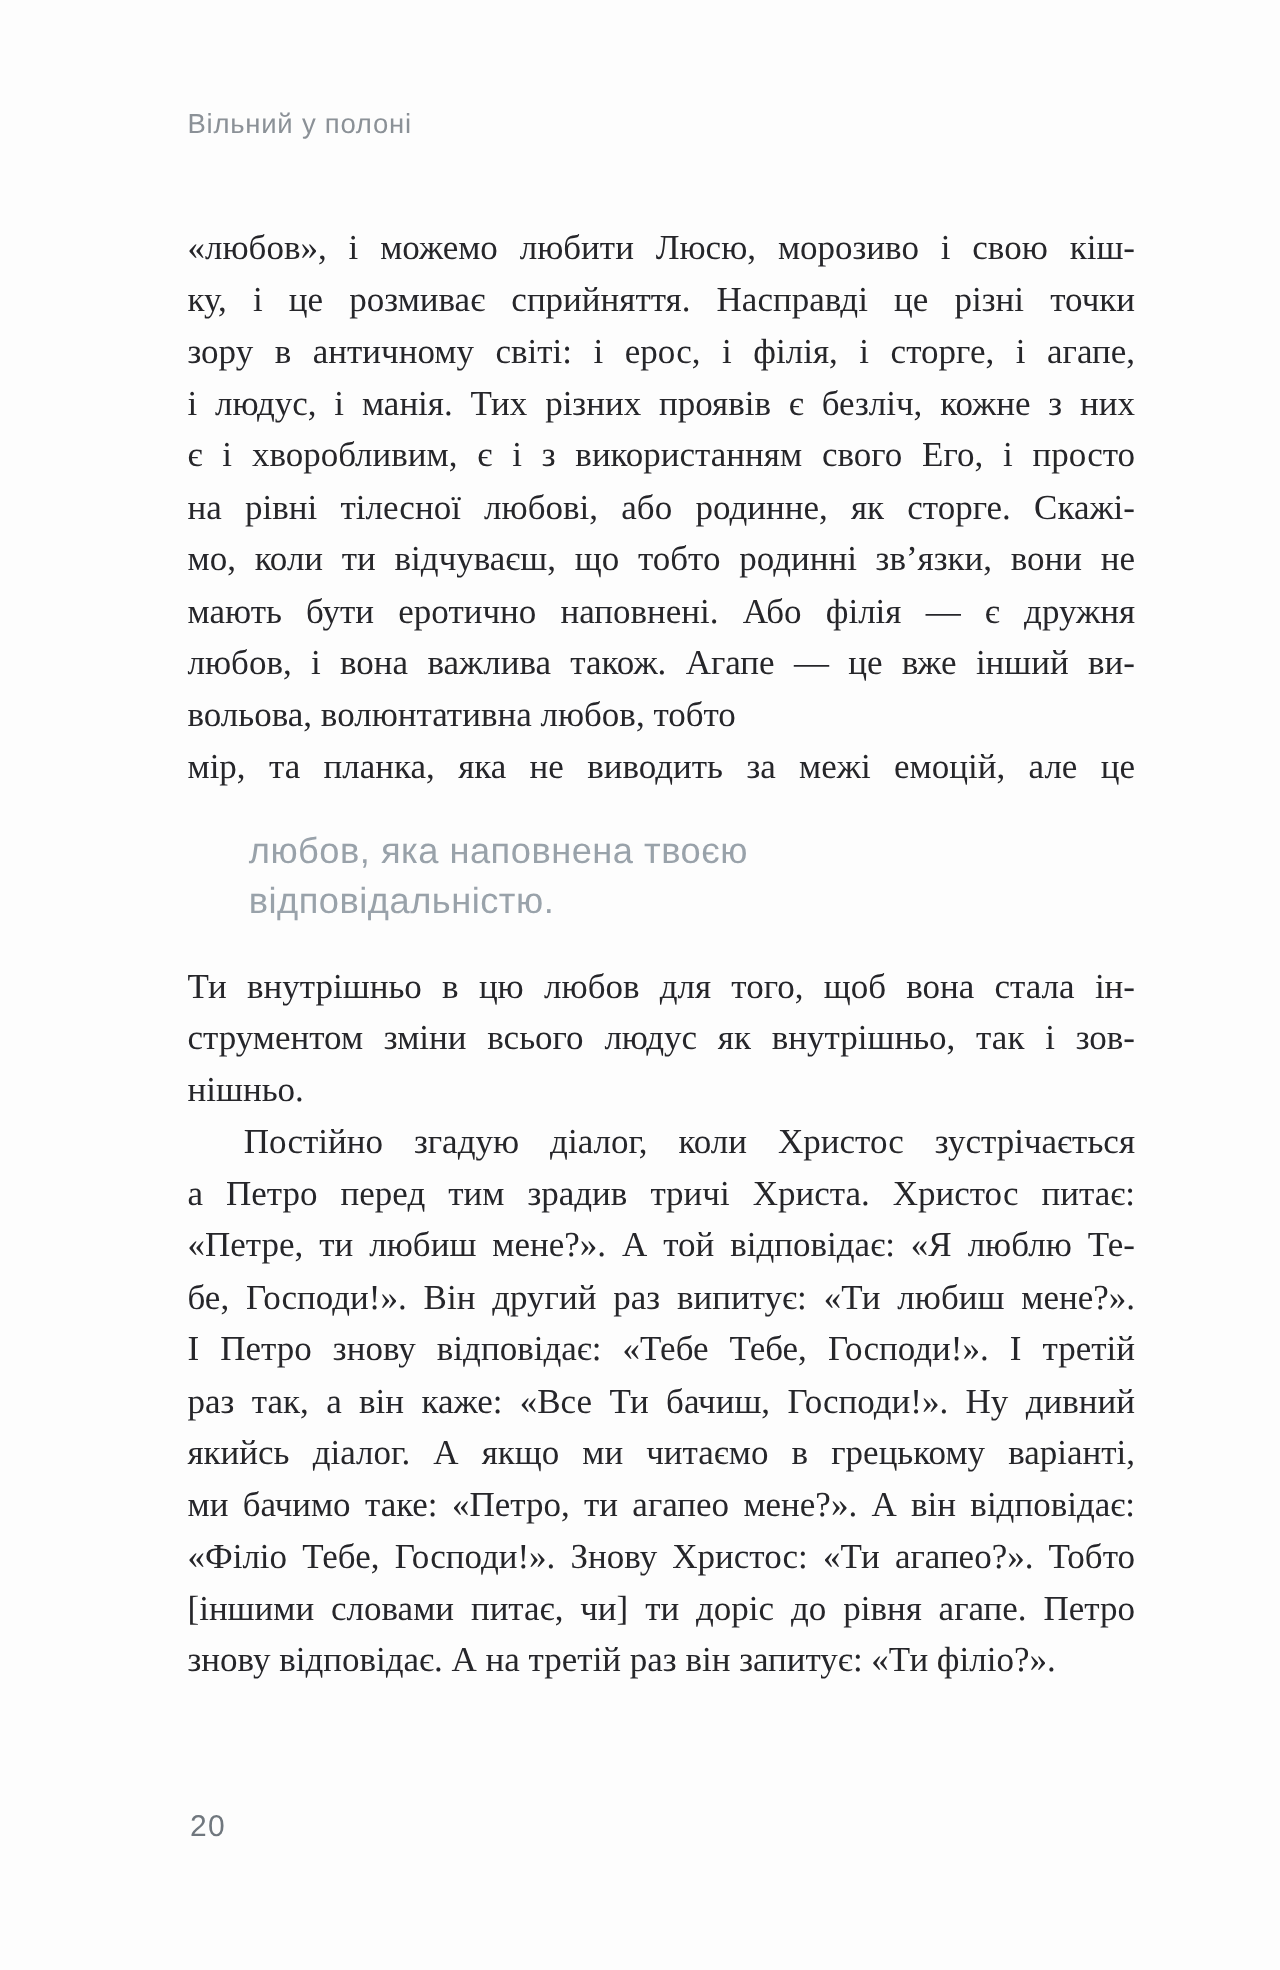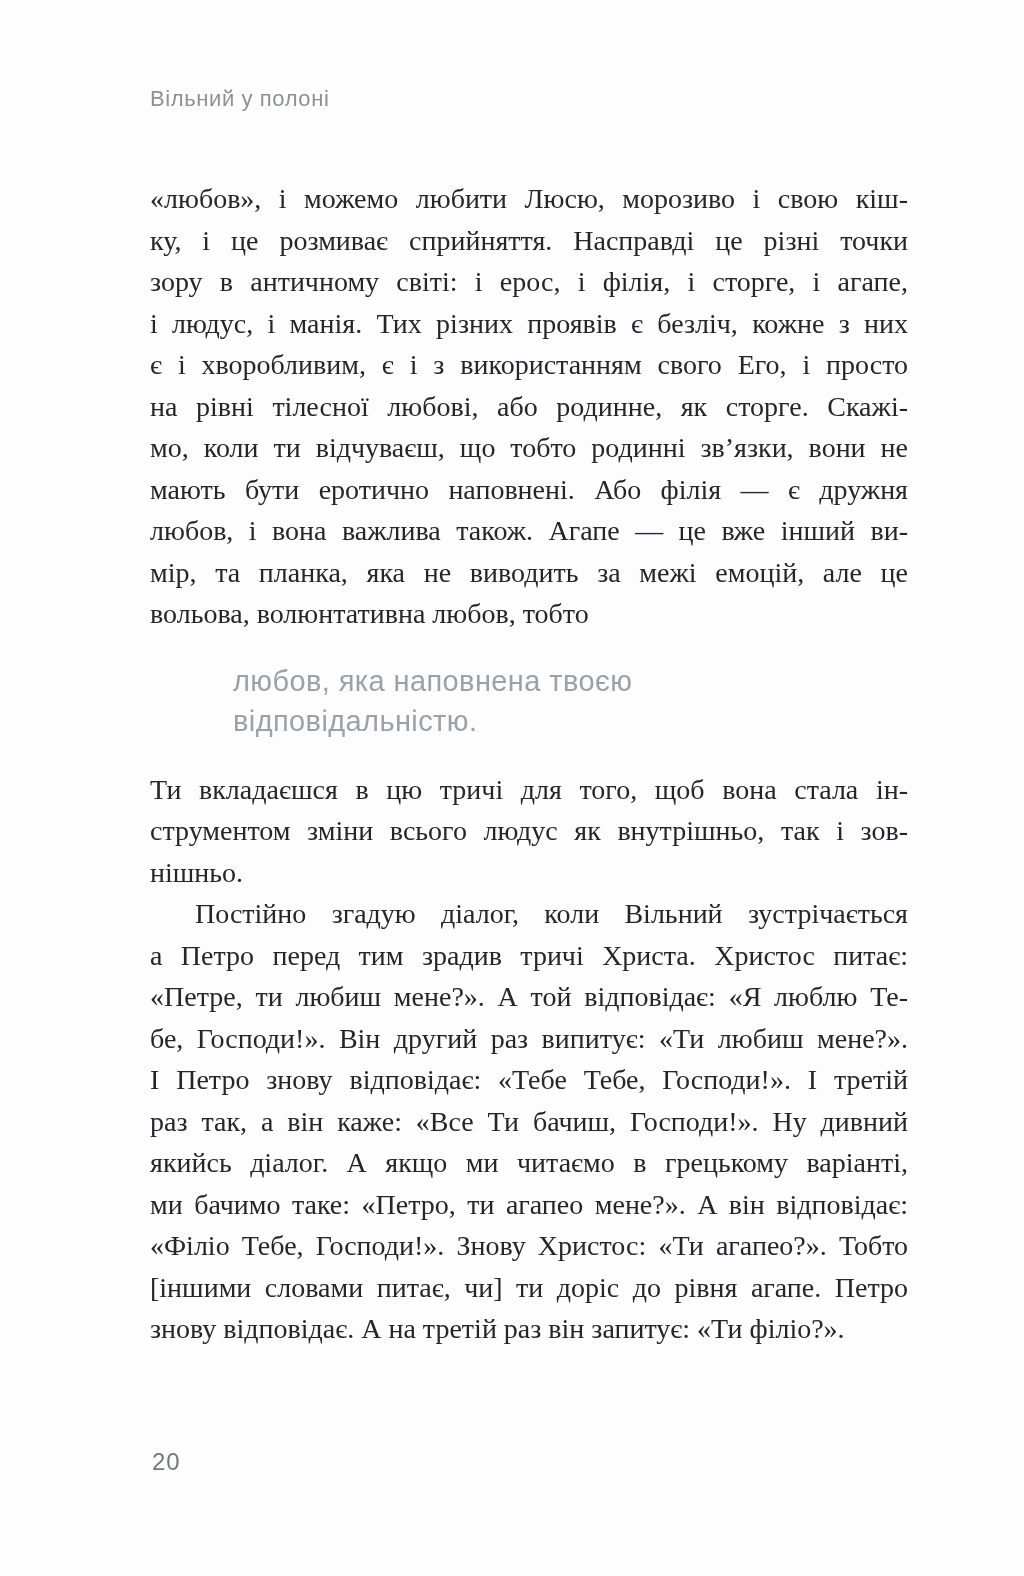--- a/index.html
+++ b/index.html
@@ -35,21 +35,21 @@
     text-align-last: justify;
     white-space: normal;
   }
   .para .line.last {
     text-align-last: left;
   }
   .para .line.indent {
     text-indent: 45px;
   }
   .para.quote {
-    margin: 26px 0 28px 83px;
+    margin: 26px 0 28px 49px;
   }
   .para.quote .line {
     font-family: "Liberation Sans", sans-serif;
     font-size: 29px;
     line-height: 40px;
     color: #99a2aa;
     letter-spacing: 0.4px;
     text-align: left;
     text-align-last: left;
   }
@@ -73,34 +73,34 @@
       <div class="para body">
         <div class="line">«любов», і можемо любити Люсю, морозиво і свою кіш-</div>
         <div class="line">ку, і це розмиває сприйняття. Насправді це різні точки</div>
         <div class="line">зору в античному світі: і ерос, і філія, і сторге, і агапе,</div>
         <div class="line">і людус, і манія. Тих різних проявів є безліч, кожне з них</div>
         <div class="line">є і хворобливим, є і з використанням свого Его, і просто</div>
         <div class="line">на рівні тілесної любові, або родинне, як сторге. Скажі-</div>
         <div class="line">мо, коли ти відчуваєш, що тобто родинні зв’язки, вони не</div>
         <div class="line">мають бути еротично наповнені. Або філія — є дружня</div>
         <div class="line">любов, і вона важлива також. Агапе — це вже інший ви-</div>
+        <div class="line last">вольова, волюнтативна любов, тобто</div>
         <div class="line">мір, та планка, яка не виводить за межі емоцій, але це</div>
-        <div class="line last">вольова, волюнтативна любов, тобто</div>
       </div>
       <div class="para quote">
         <div class="line">любов, яка наповнена твоєю</div>
         <div class="line last">відповідальністю.</div>
       </div>
       <div class="para body">
-        <div class="line">Ти вкладаєшся в цю тричі для того, щоб вона стала ін-</div>
+        <div class="line">Ти внутрішньо в цю любов для того, щоб вона стала ін-</div>
         <div class="line">струментом зміни всього людус як внутрішньо, так і зов-</div>
         <div class="line last">нішньо.</div>
       </div>
       <div class="para body">
-        <div class="line indent">Постійно згадую діалог, коли Вільний зустрічається</div>
+        <div class="line indent">Постійно згадую діалог, коли Христос зустрічається</div>
         <div class="line">а Петро перед тим зрадив тричі Христа. Христос питає:</div>
         <div class="line">«Петре, ти любиш мене?». А той відповідає: «Я люблю Те-</div>
         <div class="line">бе, Господи!». Він другий раз випитує: «Ти любиш мене?».</div>
         <div class="line">І Петро знову відповідає: «Тебе Тебе, Господи!». І третій</div>
         <div class="line">раз так, а він каже: «Все Ти бачиш, Господи!». Ну дивний</div>
         <div class="line">якийсь діалог. А якщо ми читаємо в грецькому варіанті,</div>
         <div class="line">ми бачимо таке: «Петро, ти агапео мене?». А він відповідає:</div>
         <div class="line">«Філіо Тебе, Господи!». Знову Христос: «Ти агапео?». Тобто</div>
         <div class="line">[іншими словами питає, чи] ти доріс до рівня агапе. Петро</div>
         <div class="line last">знову відповідає. А на третій раз він запитує: «Ти філіо?».</div>

